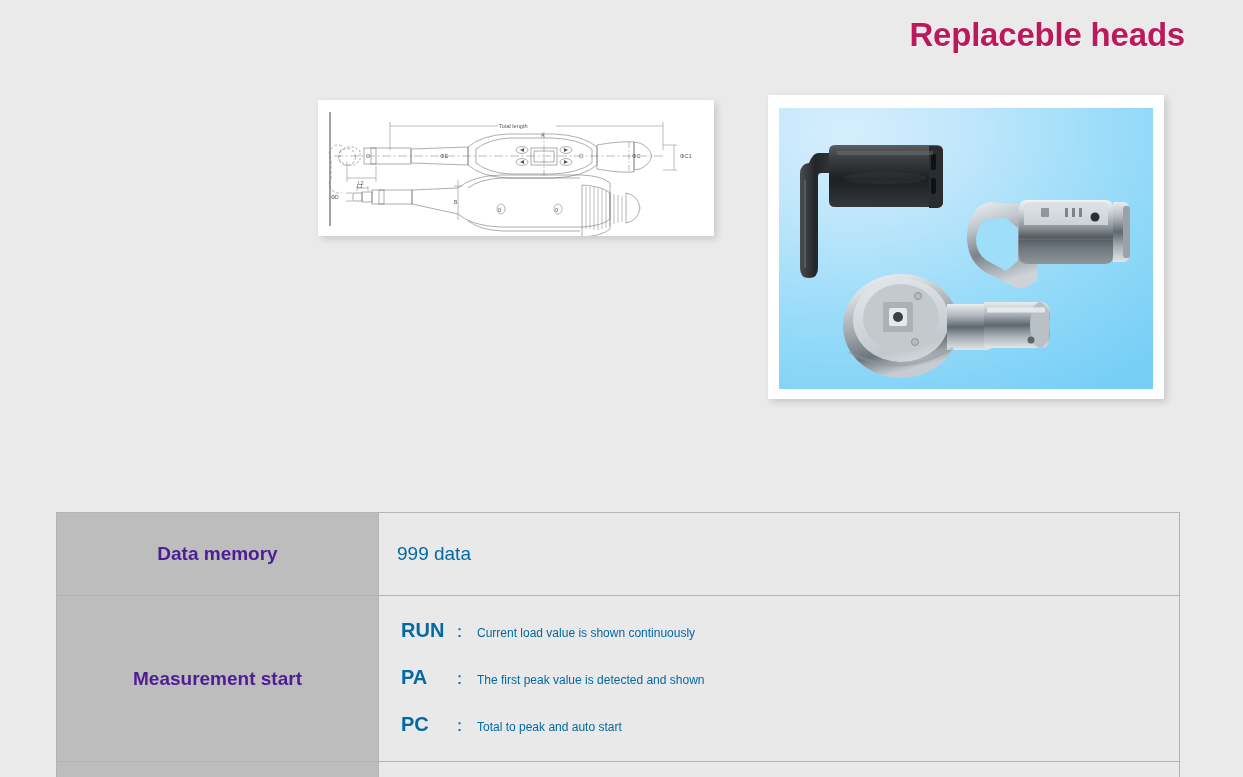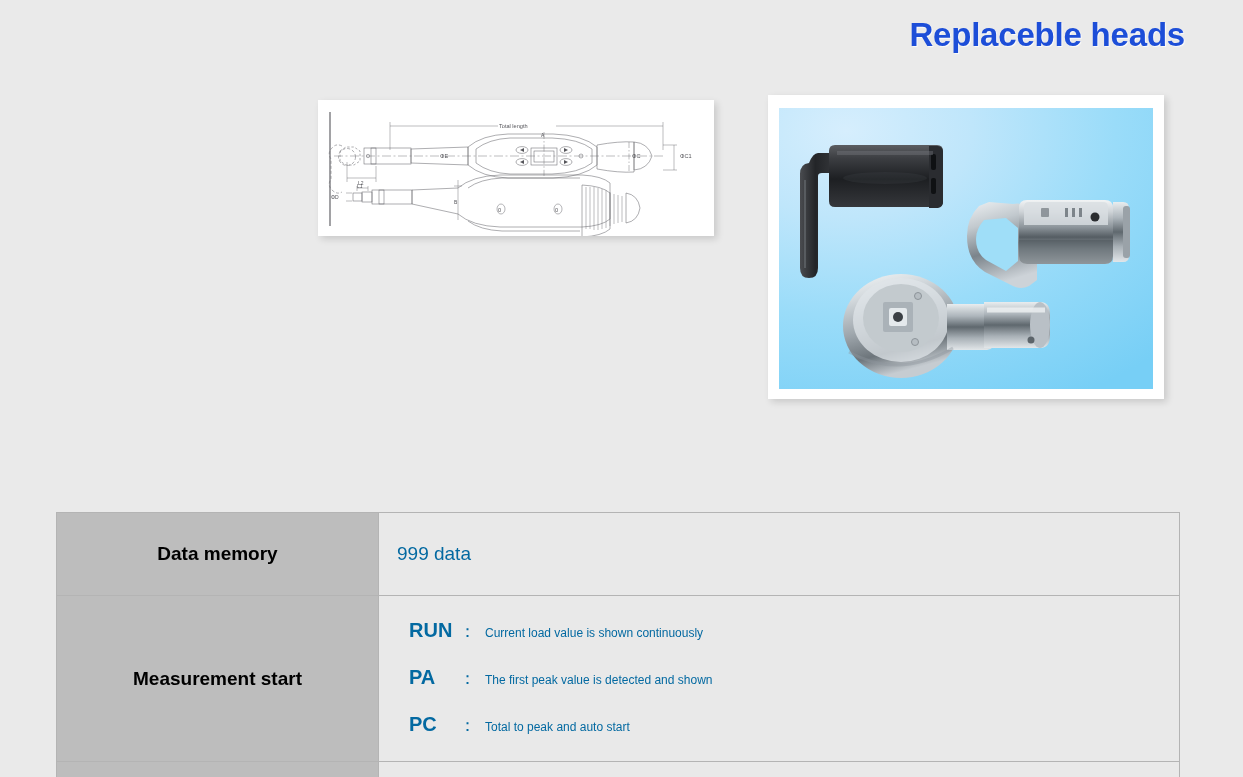--- a/index.html
+++ b/index.html
@@ -15,21 +15,21 @@
     position: relative;
   }
 
   
   .page-title {
     position: absolute;
     top: 16px;
     right: 58px;
     font-size: 33px;
     font-weight: bold;
-    color: #1d4ed8;
+    color: #be185d;
     letter-spacing: -0.2px;
     text-shadow: 1px 1px 1px rgba(255,255,255,0.85);
     white-space: nowrap;
   }
 
   
   .media-row { position: absolute; top: 0; left: 0; width: 1243px; height: 470px; }
 
   .frame {
     position: absolute;
@@ -83,33 +83,33 @@
     border: 1px solid #b4b4b4;
     vertical-align: middle;
     padding: 0;
   }
   .spec-table td.label {
     width: 321px;
     background: #bdbdbd;
     text-align: center;
     font-weight: bold;
     font-size: 19px;
-    color: #000000;
+    color: #4c1d95;
   }
   .spec-table td.value {
     background: #e9e9e9;
     padding-left: 18px;
     font-size: 19px;
     color: #0369a1;
   }
   .row-data-memory td { height: 82px; }
   .row-measurement td { height: 165px; }
   .row-partial td { height: 20px; }
 
-  .mode-list { margin: 12px; padding: 0; list-style: none; }
+  .mode-list { margin: 4px; padding: 0; list-style: none; }
   .mode-list li {
     display: flex;
     align-items: baseline;
     line-height: 44px;
     white-space: nowrap;
   }
   .mode-key {
     font-weight: bold;
     font-size: 20px;
     min-width: 48px;

